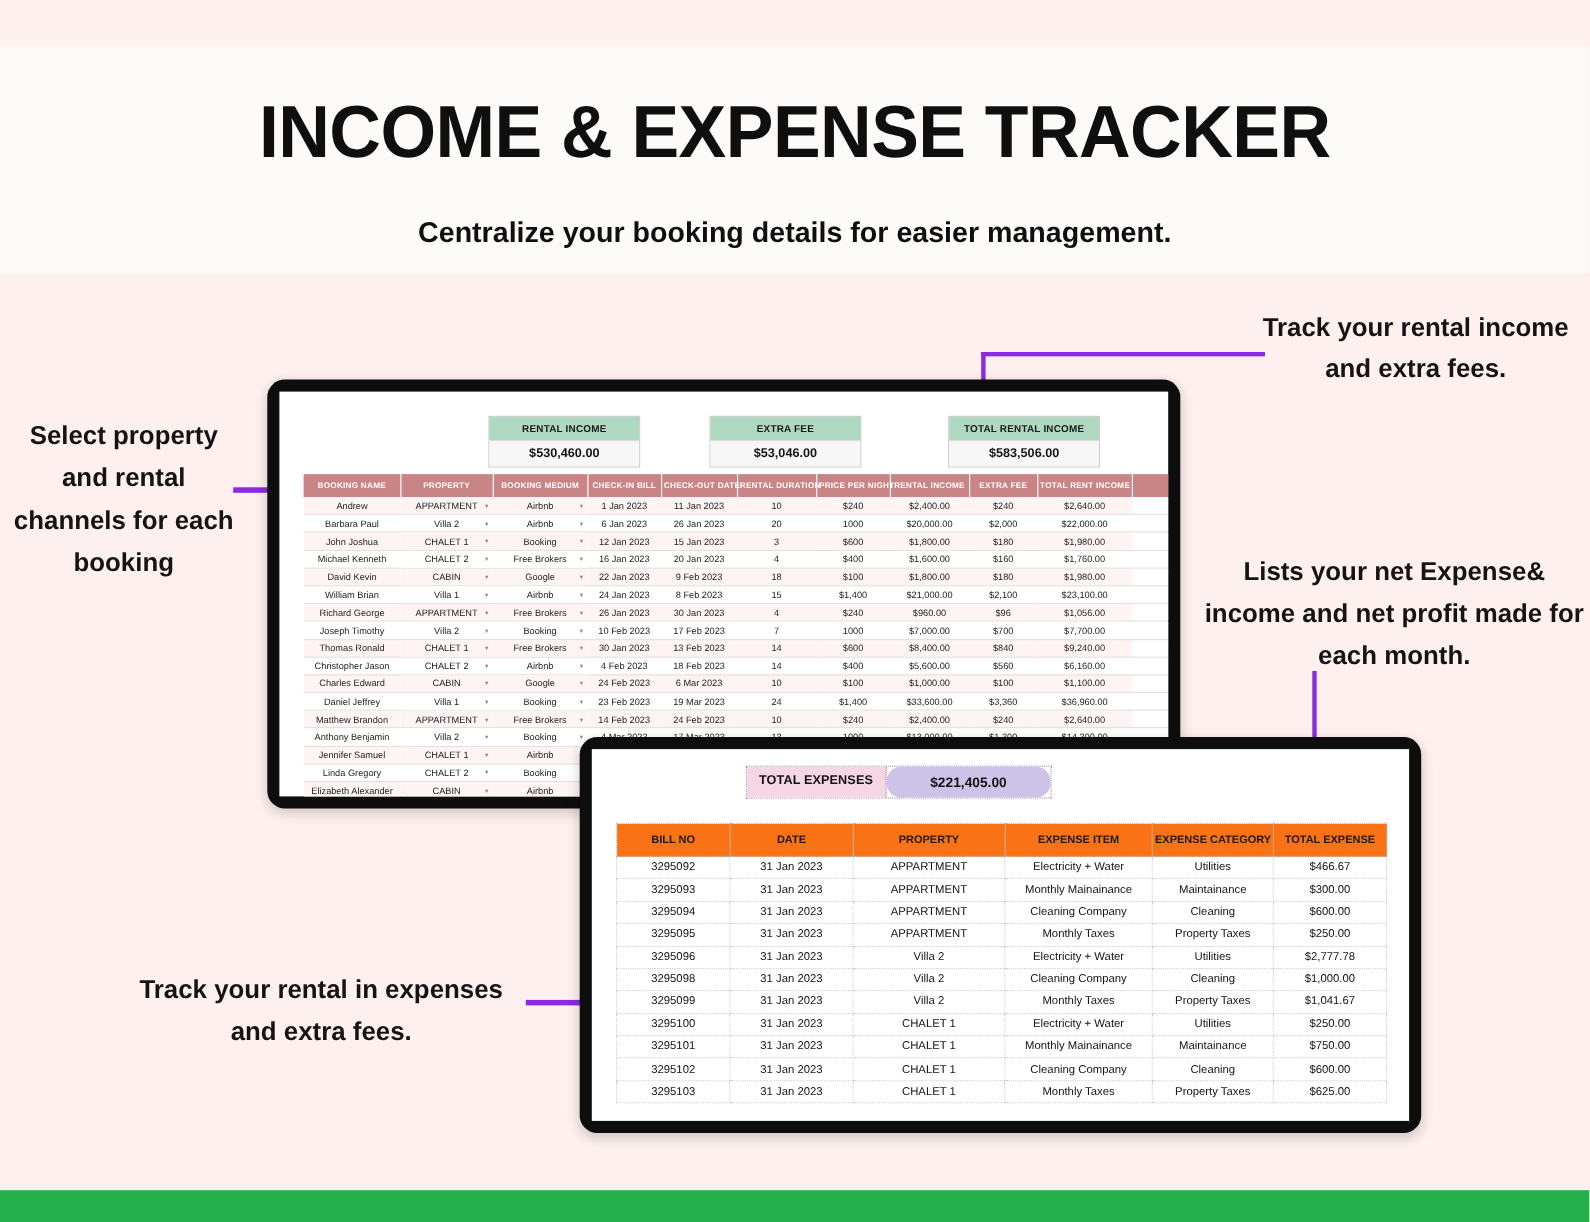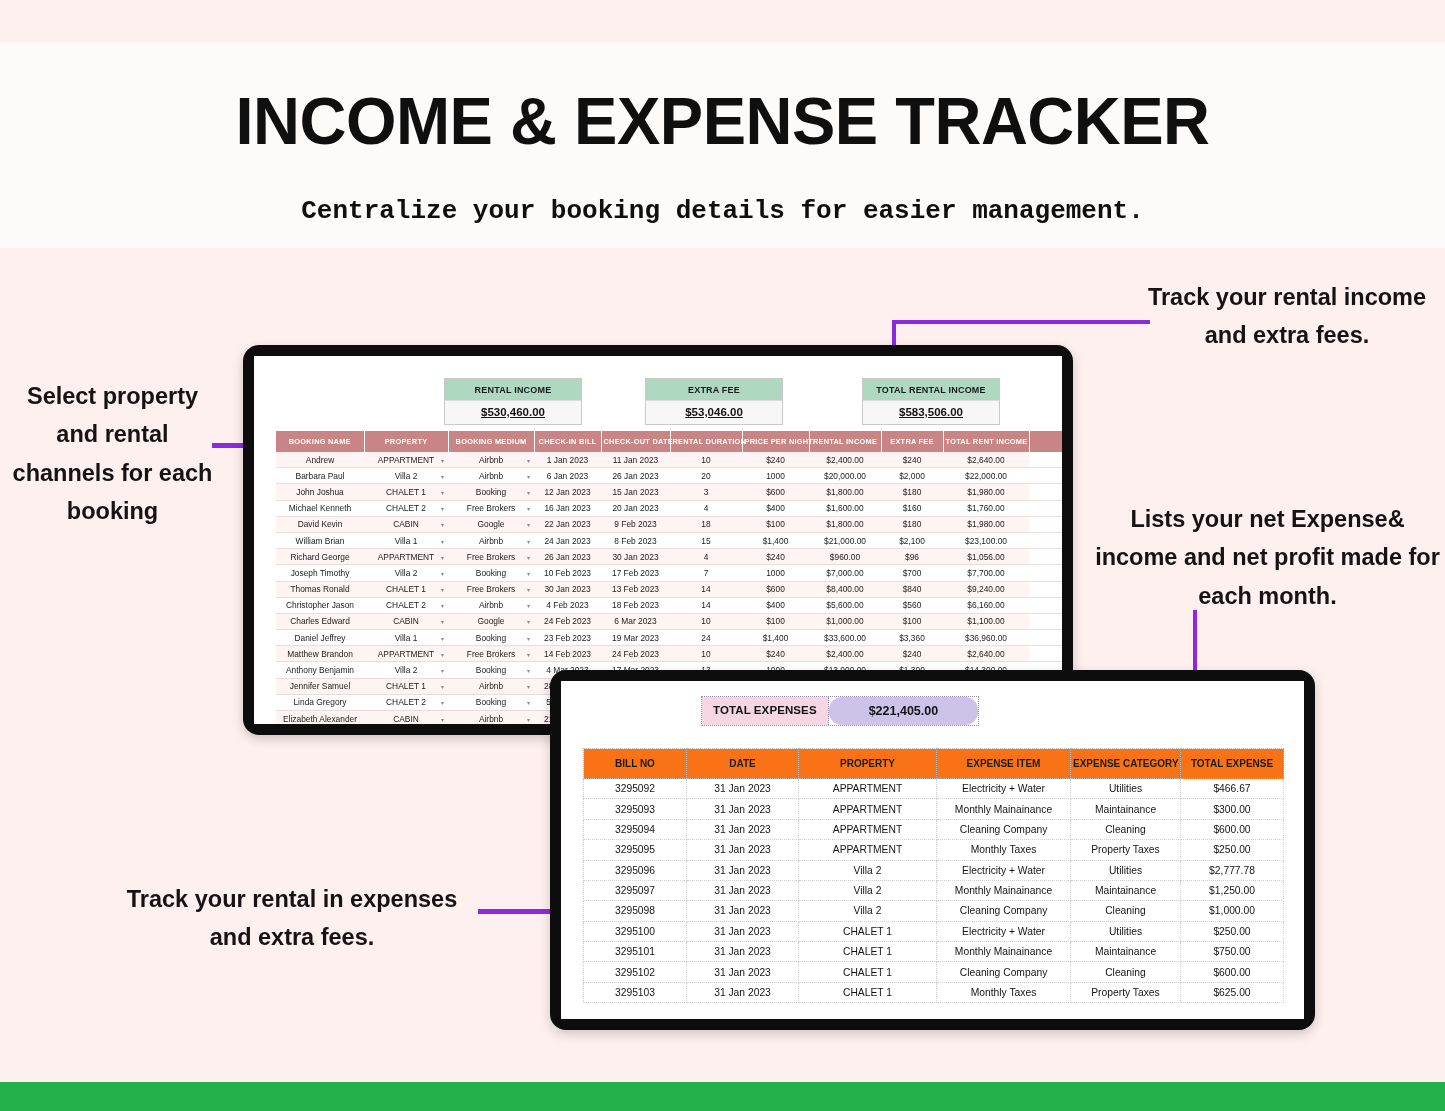--- a/index.html
+++ b/index.html
@@ -33,21 +33,20 @@
     transform: scaleX(0.97);
   }
   #page-subtitle {
     position: absolute;
     left: 0; top: 196px;
     width: 1445px;
     text-align: center;
     font-size: 26px;
     font-weight: 700;
     color: #100f0f;
-    font-family: Liberation Mono, monospace;
   }
 
   
   .callout {
     position: absolute;
     font-size: 23.5px;
     font-weight: 700;
     line-height: 1.63;
     color: #151314;
     text-align: center;
@@ -100,21 +99,21 @@
     box-shadow: 0 4px 12px rgba(0,0,0,0.18);
   }
   .device-screen {
     width: 100%; height: 100%;
     background: #ffffff;
     overflow: hidden;
     position: relative;
   }
 
   #device-income  { left: 243px; top: 345px; width: 830px; height: 390px; z-index: 2; }
-  #device-expense { left: 550px; top: 670px; width: 765px; height: 360px; z-index: 4; }
+  #device-expense { left: 527px; top: 670px; width: 765px; height: 360px; z-index: 4; }
 
   
   .kpi {
     position: absolute;
     width: 138px;
     border: 1px solid #c9c9c9;
   }
   .kpi-head {
     background: #aed9c0;
     text-align: center;
@@ -125,21 +124,20 @@
     letter-spacing: 0.2px;
   }
   .kpi-val {
     background: #f7f7f7;
     text-align: center;
     font-size: 11.5px;
     font-weight: 700;
     color: #141414;
     padding: 5px 0 6px;
     border-top: 1px solid #dcdcdc;
-    text-decoration: underline;
   }
   #kpi-0 { left: 190px; top: 22px; }
   #kpi-1 { left: 391px; top: 22px; }
   #kpi-2 { left: 608px; top: 22px; }
 
   
   #income-table {
     position: absolute;
     left: 22px; top: 75px;
     width: 810px;
@@ -620,36 +618,36 @@
           </tr>
           <tr>
             <td>3295096</td>
             <td>31 Jan 2023</td>
             <td>Villa 2</td>
             <td>Electricity + Water</td>
             <td>Utilities</td>
             <td class="amt">$2,777.78</td>
           </tr>
           <tr>
-            <td>3295097</td>
-            <td>31 Jan 2023</td>
-            <td>Villa 2</td>
-            <td>Monthly Mainainance</td>
-            <td>Maintainance</td>
-            <td class="amt">$1,250.00</td>
-          </tr>
-          <tr>
             <td>3295098</td>
             <td>31 Jan 2023</td>
             <td>Villa 2</td>
             <td>Cleaning Company</td>
             <td>Cleaning</td>
             <td class="amt">$1,000.00</td>
           </tr>
           <tr>
+            <td>3295099</td>
+            <td>31 Jan 2023</td>
+            <td>Villa 2</td>
+            <td>Monthly Taxes</td>
+            <td>Property Taxes</td>
+            <td class="amt">$1,041.67</td>
+          </tr>
+          <tr>
             <td>3295100</td>
             <td>31 Jan 2023</td>
             <td>CHALET 1</td>
             <td>Electricity + Water</td>
             <td>Utilities</td>
             <td class="amt">$250.00</td>
           </tr>
           <tr>
             <td>3295101</td>
             <td>31 Jan 2023</td>

